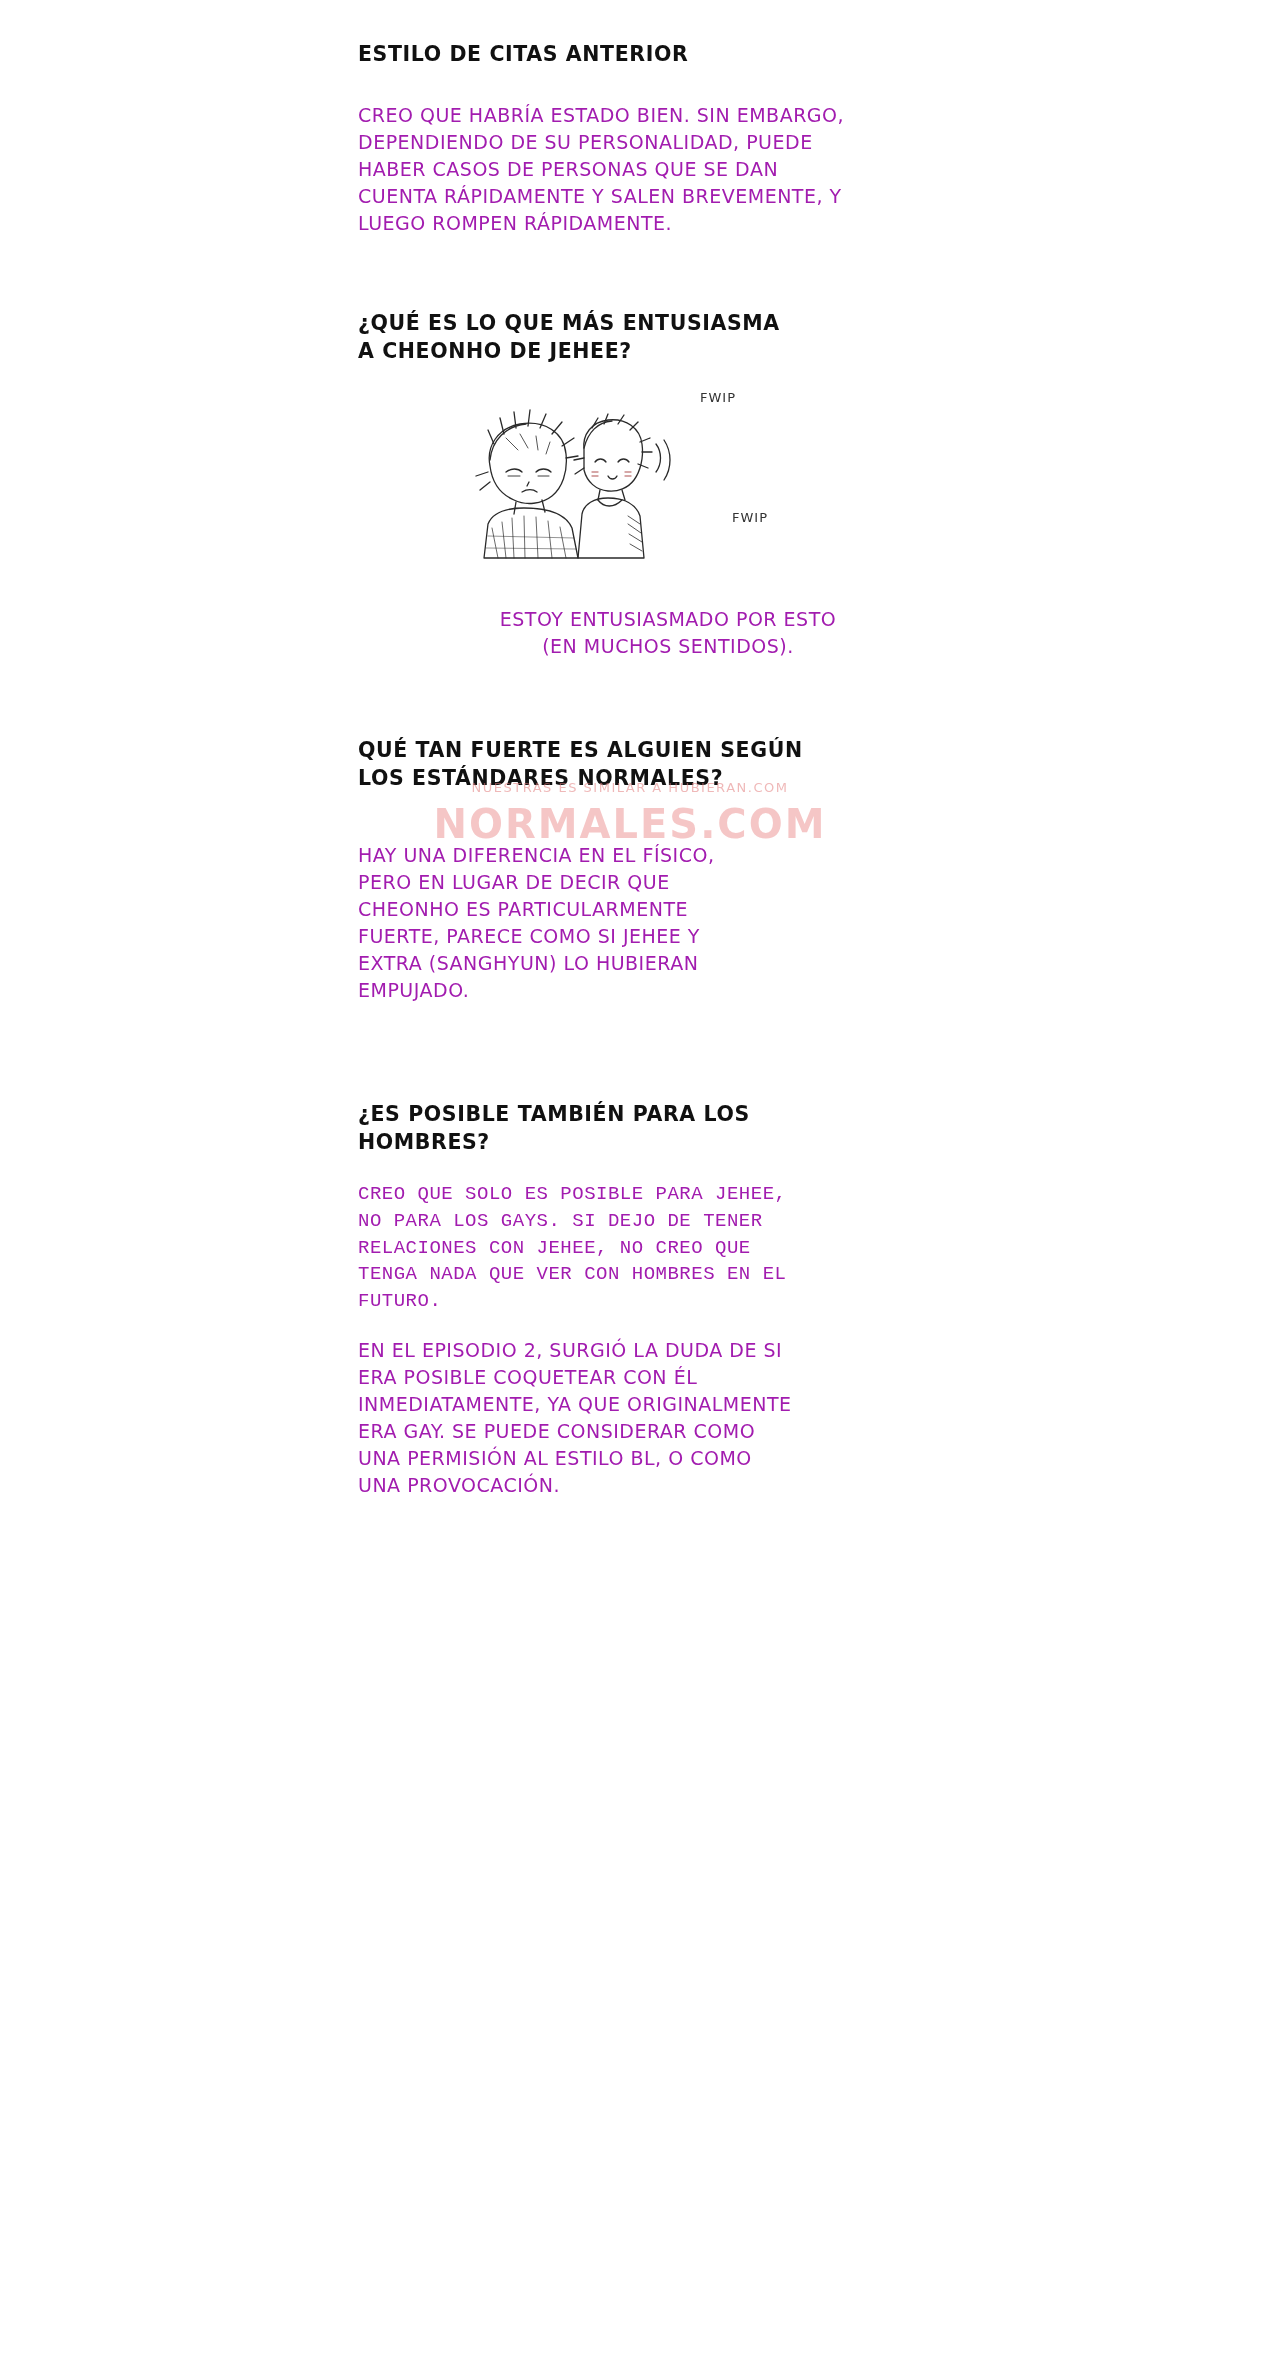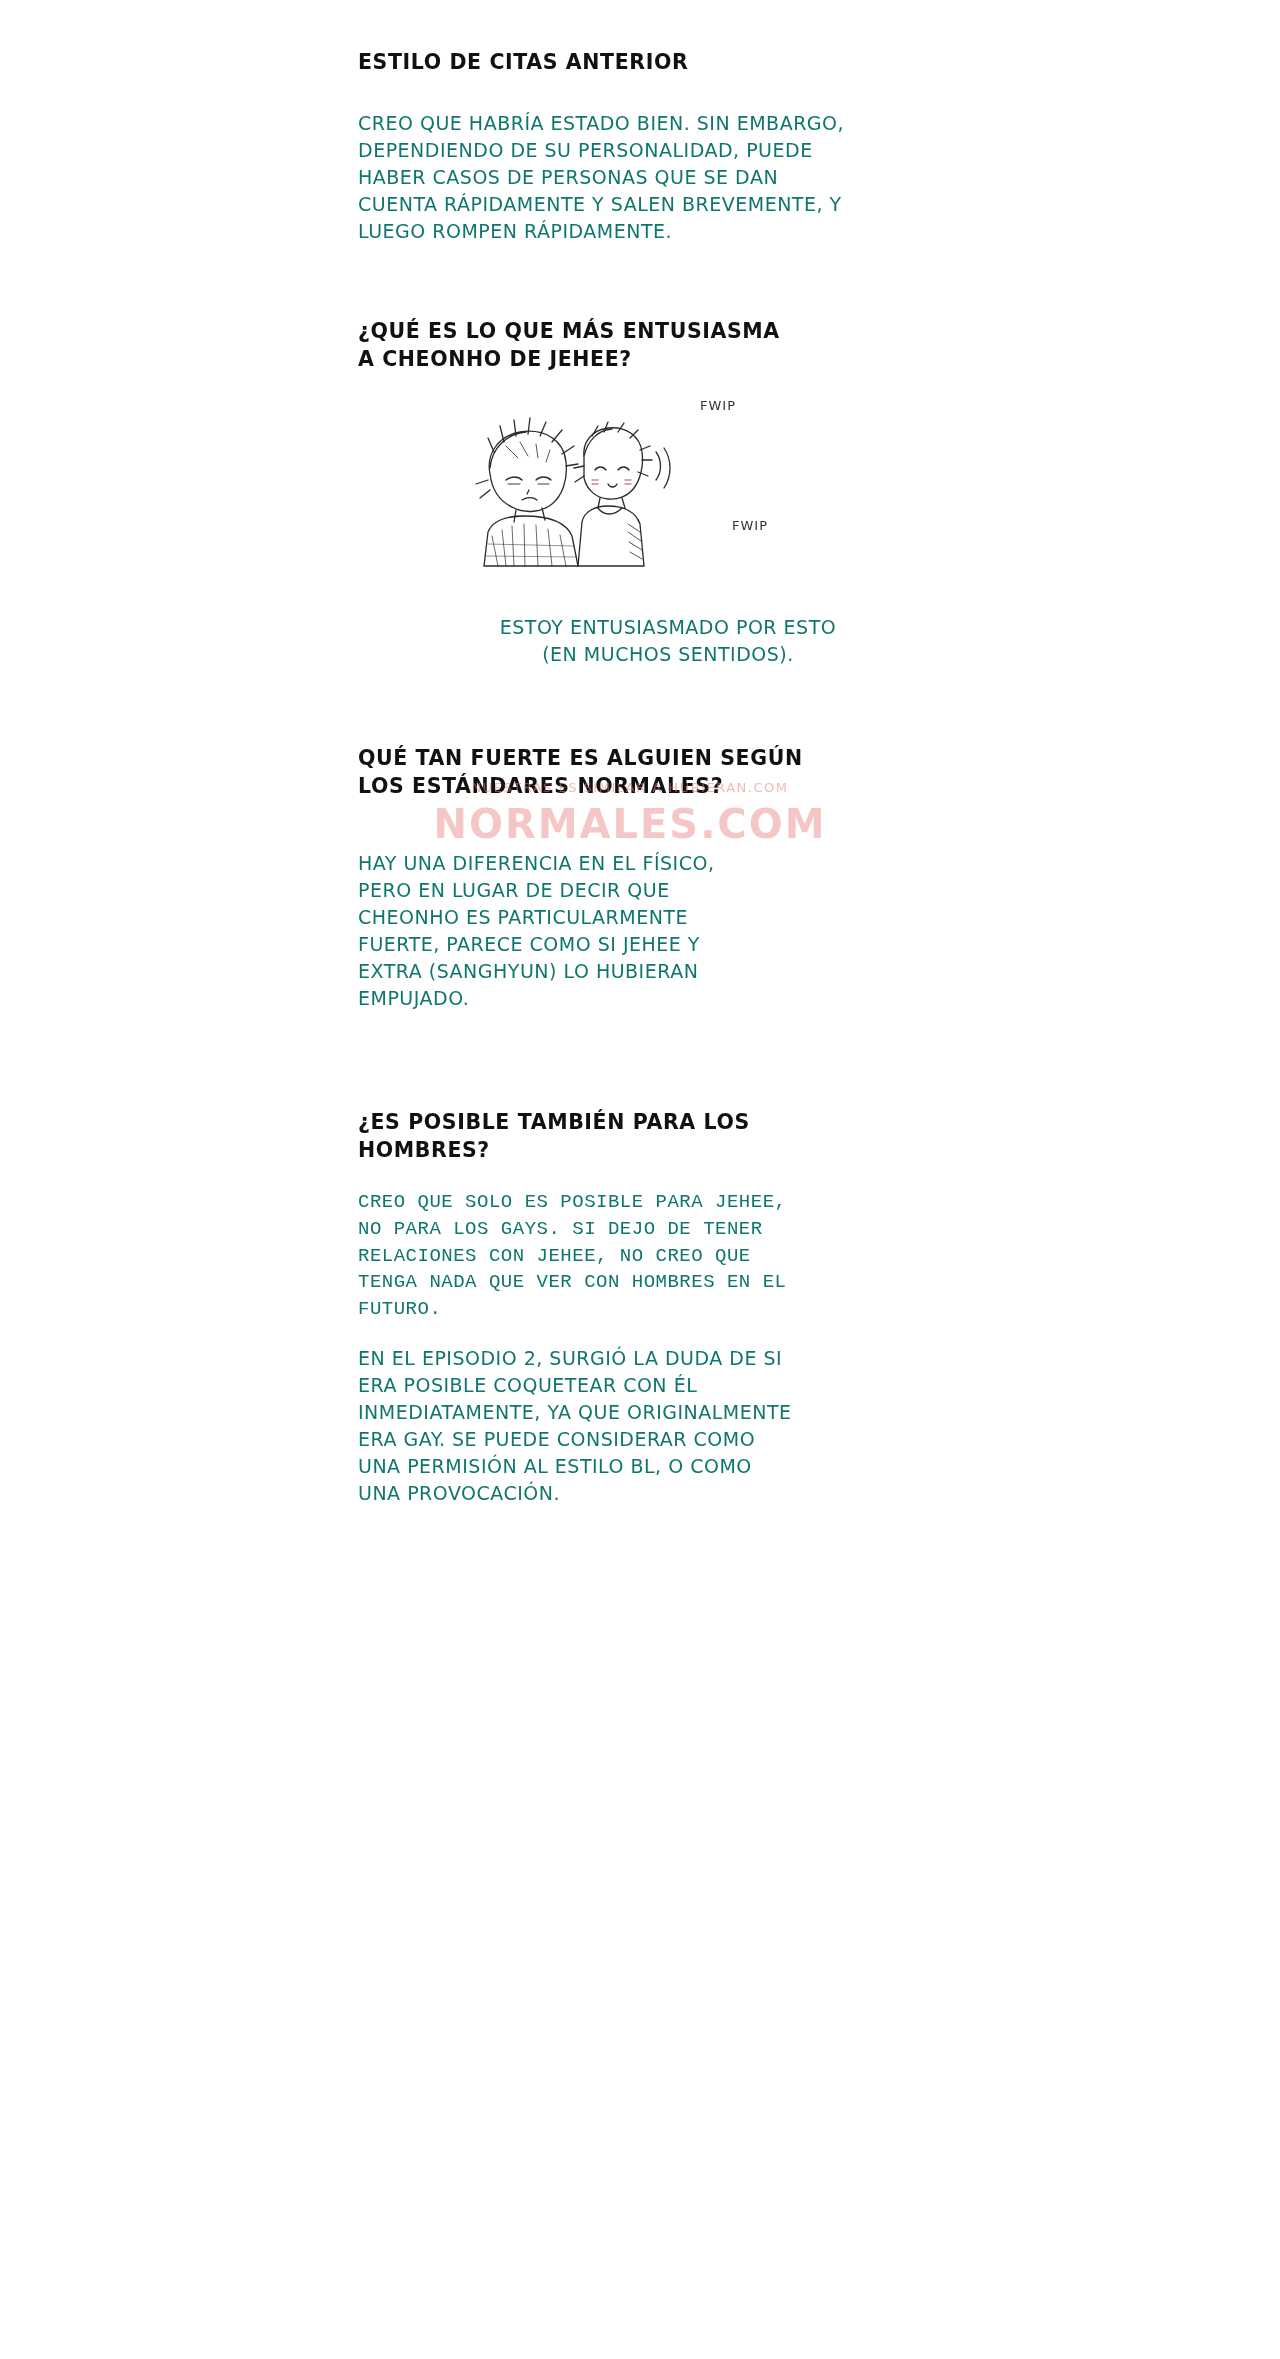--- a/index.html
+++ b/index.html
@@ -17,21 +17,21 @@
   }
   .page {
     position: relative;
     width: 1280px;
     height: 2359px;
     background: #ffffff;
   }
   .content {
     position: absolute;
     left: 358px;
-    top: 8px;
+    top: 0;
     width: 620px;
   }
   .qa-block {
     position: relative;
   }
   .question {
     font-family: "DejaVu Sans", sans-serif;
     font-weight: bold;
     font-size: 20.5px;
     line-height: 1.38;
@@ -39,21 +39,21 @@
     color: #111111;
     text-transform: uppercase;
     white-space: pre-line;
   }
   .answer {
     font-family: "DejaVu Sans", sans-serif;
     font-weight: normal;
     font-size: 19px;
     line-height: 1.42;
     letter-spacing: 0.5px;
-    color: #0f766e;
+    color: #a21caf;
     text-transform: uppercase;
     white-space: pre-line;
   }
   .answer.second-para {
     margin-top: 22px;
   }
   
   .b1-q { margin-top: 40px; }
   .b1-a { margin-top: 34px; }
   .b2-q { margin-top: 72px; }

